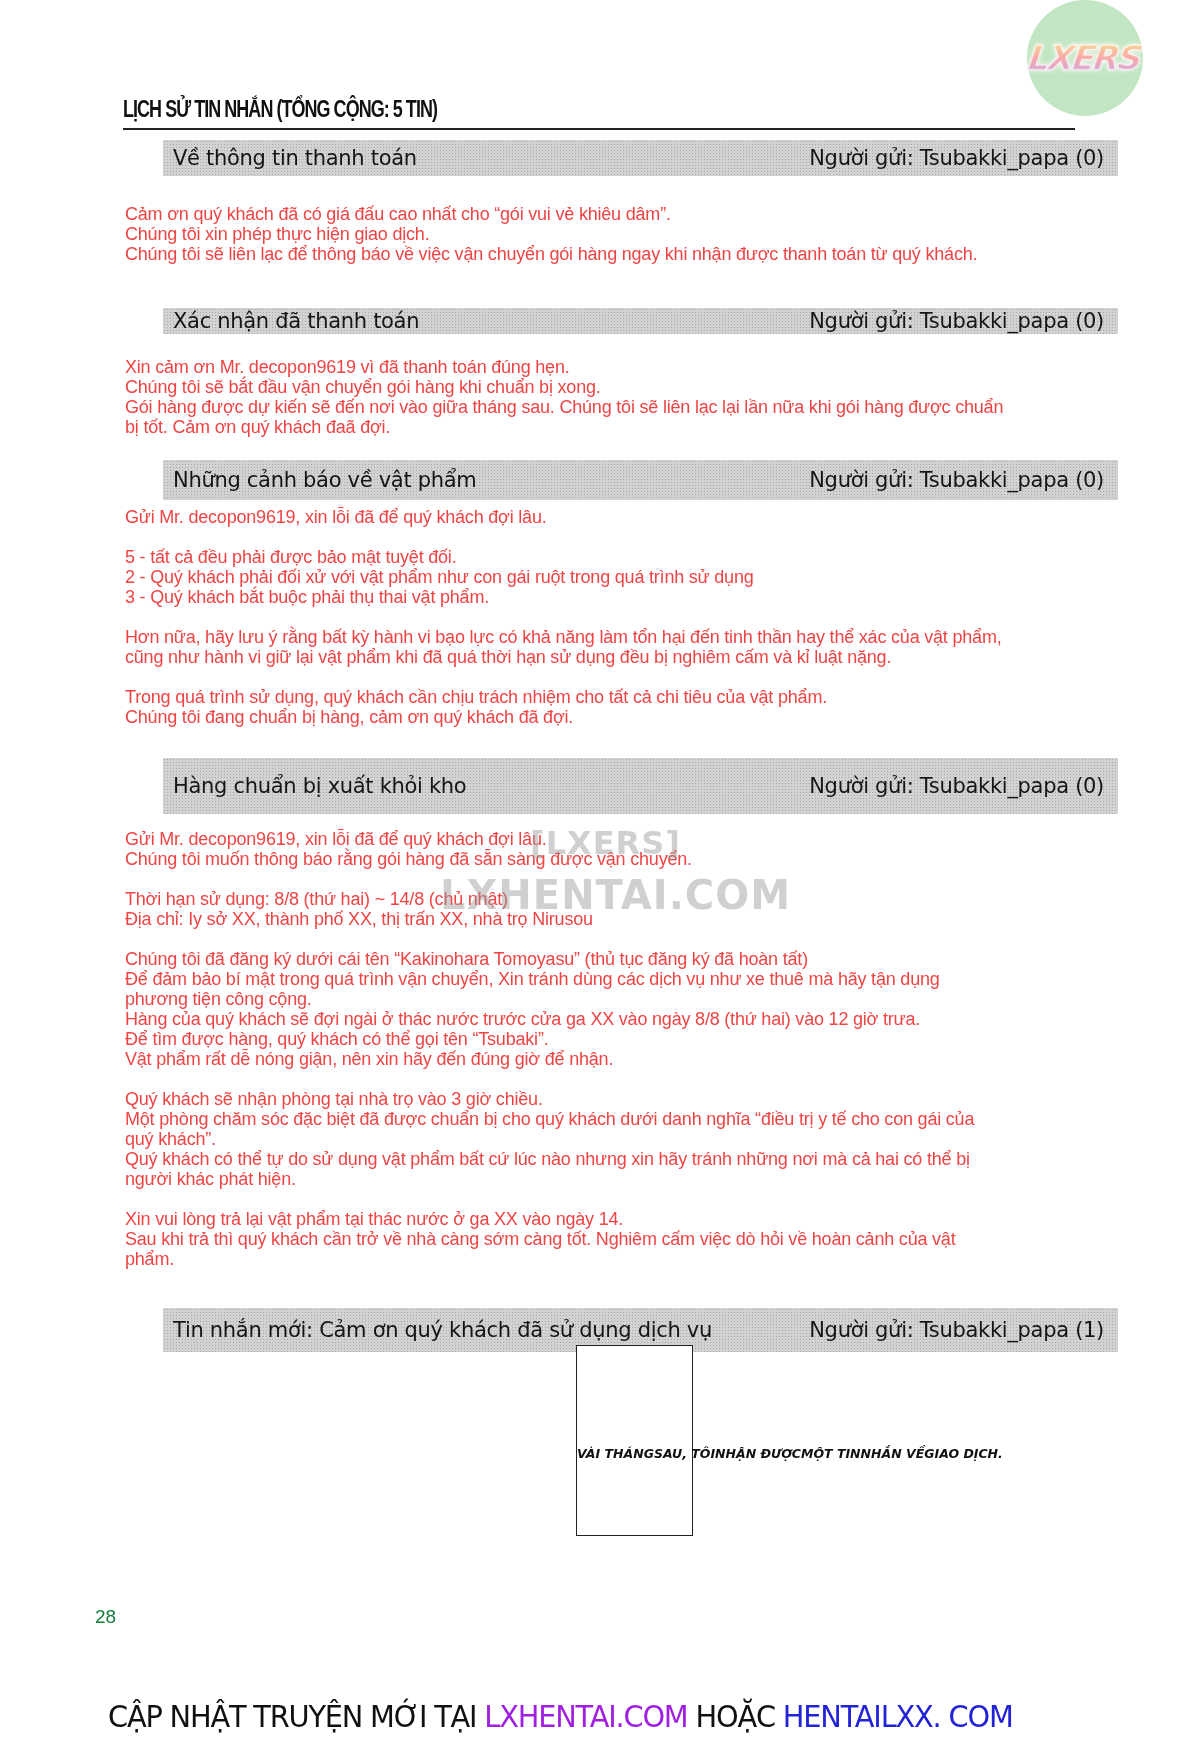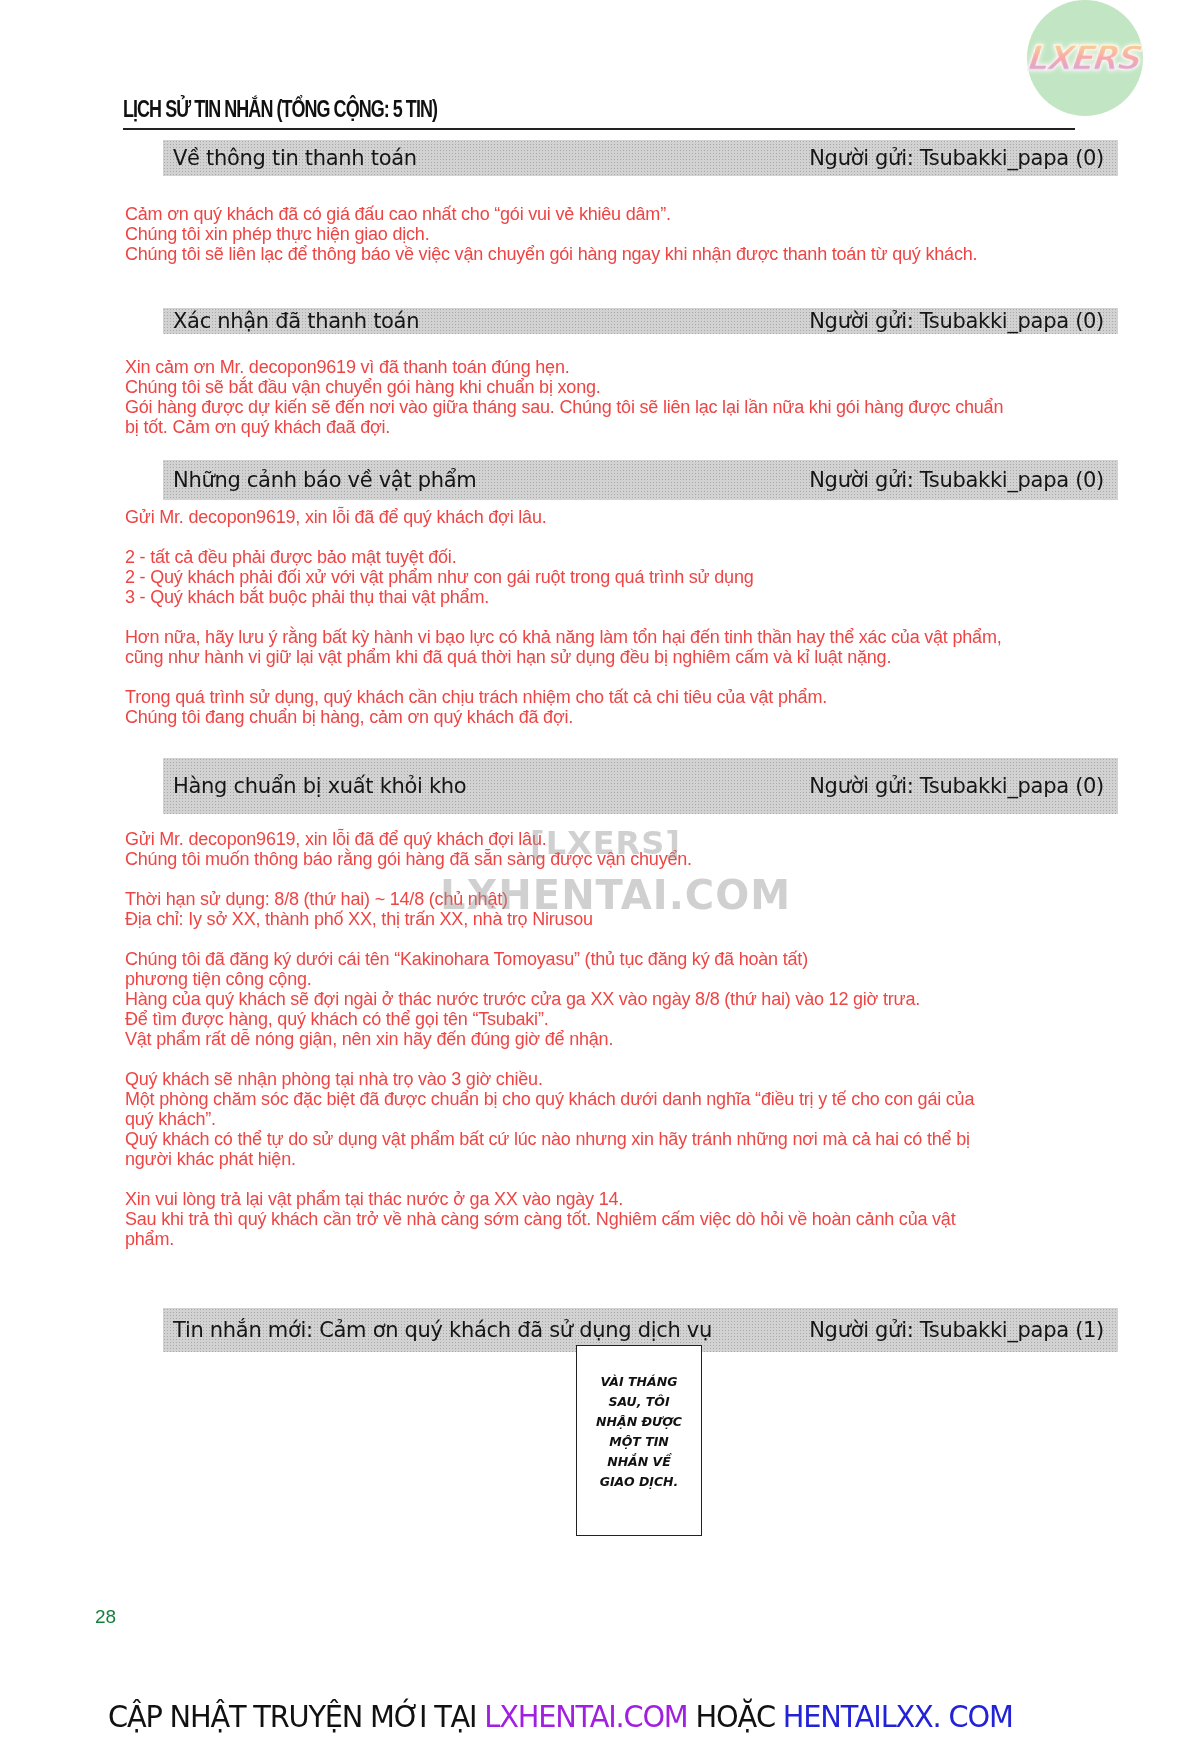--- a/index.html
+++ b/index.html
@@ -51,23 +51,23 @@
     color:#ef4444; letter-spacing:-0.2px;
   }
   .body-block .line { display:block; white-space:nowrap; min-height:20px; }
   .watermark {
     position:absolute; font-family:"DejaVu Sans", sans-serif; font-weight:bold;
     color:rgba(150,150,150,0.45); white-space:nowrap; letter-spacing:1px;
   }
   .wm1 { left:530px; top:824px; font-size:32px; }
   .wm2 { left:440px; top:872px; font-size:40px; }
   .caption-box {
-    position:absolute; left:576px; top:1345px; width:126px; height:191px;
+    position:absolute; left:576px; top:1345px; width:117px; height:191px;
     background:#ffffff; border:1.5px solid #222; box-sizing:border-box;
-    display:flex; flex-direction:column; align-items:center; padding-top:26px;
+    display:flex; flex-direction:row; align-items:center; padding-top:26px;
   }
   .caption-line {
     font-family:"DejaVu Sans", sans-serif; font-size:12.5px; font-style:italic;
     font-weight:bold; line-height:20px; color:#111; white-space:nowrap;
   }
   .page-number {
     position:absolute; left:95px; top:1606px;
     font-family:"Liberation Sans", sans-serif; font-size:19px; color:#15803d;
   }
   .footer {
@@ -108,21 +108,21 @@
   <span class="line">bị tốt. Cảm ơn quý khách đaã đợi.</span>
 </div>
 
 <div class="bar" style="top:460px;height:40px;">
   <span class="bar-title">Những cảnh báo về vật phẩm</span>
   <span class="bar-sender">Người gửi: Tsubakki_papa (0)</span>
 </div>
 <div class="body-block" style="top:507px;">
   <span class="line">Gửi Mr. decopon9619, xin lỗi đã để quý khách đợi lâu.</span>
   <span class="line"></span>
-  <span class="line">2 - tất cả đều phải được bảo mật tuyệt đối.</span>
+  <span class="line">5 - tất cả đều phải được bảo mật tuyệt đối.</span>
   <span class="line">2 - Quý khách phải đối xử với vật phẩm như con gái ruột trong quá trình sử dụng</span>
   <span class="line">3 - Quý khách bắt buộc phải thụ thai vật phẩm.</span>
   <span class="line"></span>
   <span class="line">Hơn nữa, hãy lưu ý rằng bất kỳ hành vi bạo lực có khả năng làm tổn hại đến tinh thần hay thể xác của vật phẩm,</span>
   <span class="line">cũng như hành vi giữ lại vật phẩm khi đã quá thời hạn sử dụng đều bị nghiêm cấm và kỉ luật nặng.</span>
   <span class="line"></span>
   <span class="line">Trong quá trình sử dụng, quý khách cần chịu trách nhiệm cho tất cả chi tiêu của vật phẩm.</span>
   <span class="line">Chúng tôi đang chuẩn bị hàng, cảm ơn quý khách đã đợi.</span>
 </div>
 
@@ -131,20 +131,21 @@
   <span class="bar-sender">Người gửi: Tsubakki_papa (0)</span>
 </div>
 <div class="body-block" style="top:829px;">
   <span class="line">Gửi Mr. decopon9619, xin lỗi đã để quý khách đợi lâu.</span>
   <span class="line">Chúng tôi muốn thông báo rằng gói hàng đã sẵn sàng được vận chuyển.</span>
   <span class="line"></span>
   <span class="line">Thời hạn sử dụng: 8/8 (thứ hai) ~ 14/8 (chủ nhật)</span>
   <span class="line">Địa chỉ: Iy sở XX, thành phố XX, thị trấn XX, nhà trọ Nirusou</span>
   <span class="line"></span>
   <span class="line">Chúng tôi đã đăng ký dưới cái tên “Kakinohara Tomoyasu” (thủ tục đăng ký đã hoàn tất)</span>
+  <span class="line">Để đảm bảo bí mật trong quá trình vận chuyển, Xin tránh dùng các dịch vụ như xe thuê mà hãy tận dụng</span>
   <span class="line">phương tiện công cộng.</span>
   <span class="line">Hàng của quý khách sẽ đợi ngài ở thác nước trước cửa ga XX vào ngày 8/8 (thứ hai) vào 12 giờ trưa.</span>
   <span class="line">Để tìm được hàng, quý khách có thể gọi tên “Tsubaki”.</span>
   <span class="line">Vật phẩm rất dễ nóng giận, nên xin hãy đến đúng giờ để nhận.</span>
   <span class="line"></span>
   <span class="line">Quý khách sẽ nhận phòng tại nhà trọ vào 3 giờ chiều.</span>
   <span class="line">Một phòng chăm sóc đặc biệt đã được chuẩn bị cho quý khách dưới danh nghĩa “điều trị y tế cho con gái của</span>
   <span class="line">quý khách”.</span>
   <span class="line">Quý khách có thể tự do sử dụng vật phẩm bất cứ lúc nào nhưng xin hãy tránh những nơi mà cả hai có thể bị</span>
   <span class="line">người khác phát hiện.</span>

